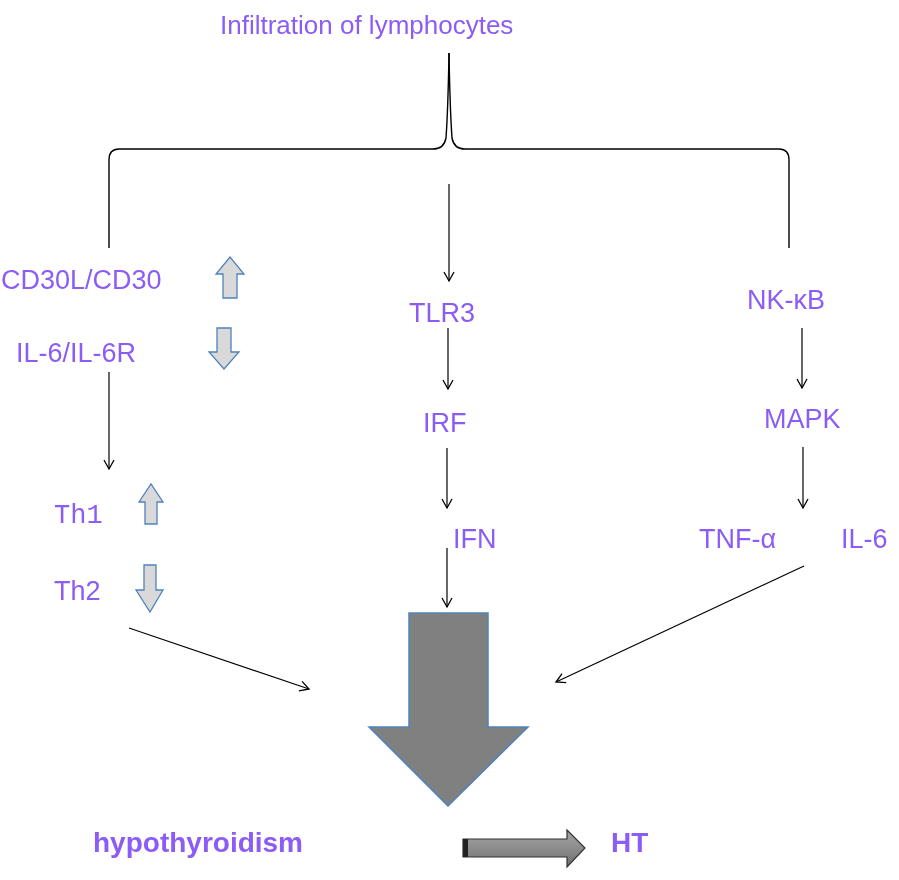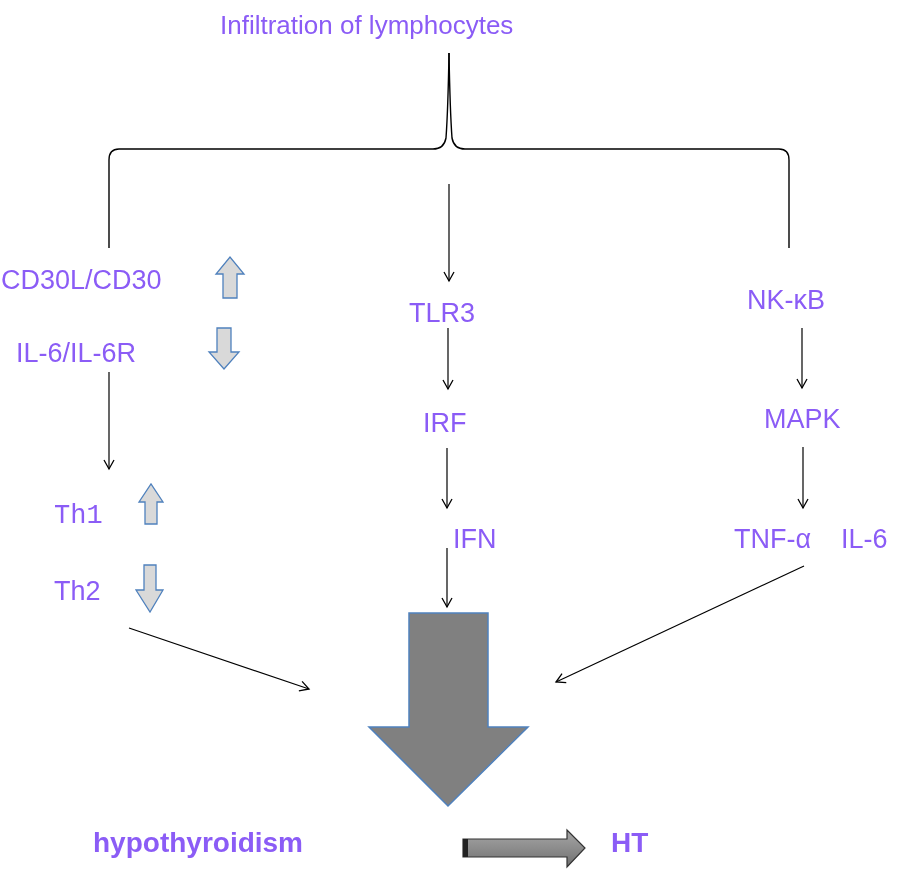--- a/index.html
+++ b/index.html
@@ -70,17 +70,17 @@
 <div class="lbl norm" style="left:16px; top:340px;">IL-6/IL-6R</div>
 <div class="lbl norm" style="left:54px; top:503px;font-family:Liberation Mono, monospace;">Th1</div>
 <div class="lbl norm" style="left:54px; top:578px;">Th2</div>
 
 <div class="lbl norm" style="left:409px; top:300px;">TLR3</div>
 <div class="lbl norm" style="left:423px; top:410px;">IRF</div>
 <div class="lbl norm" style="left:423px; top:526px;margin-left:30px;">IFN</div>
 
 <div class="lbl norm" style="left:747px; top:287px;">NK-κB</div>
 <div class="lbl norm" style="left:764px; top:406px;">MAPK</div>
-<div class="lbl norm" style="left:734px; top:526px;">TNF-α</div>
+<div class="lbl norm" style="left:699px; top:526px;">TNF-α</div>
 <div class="lbl norm" style="left:841px; top:526px;">IL-6</div>
 
 <div class="lbl bold" style="left:93px; top:829px;">hypothyroidism</div>
 <div class="lbl bold" style="left:611px; top:829px;">HT</div>
 
 </body></html>

